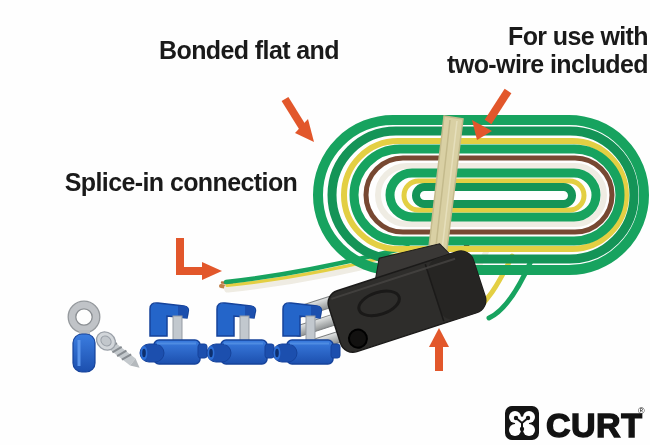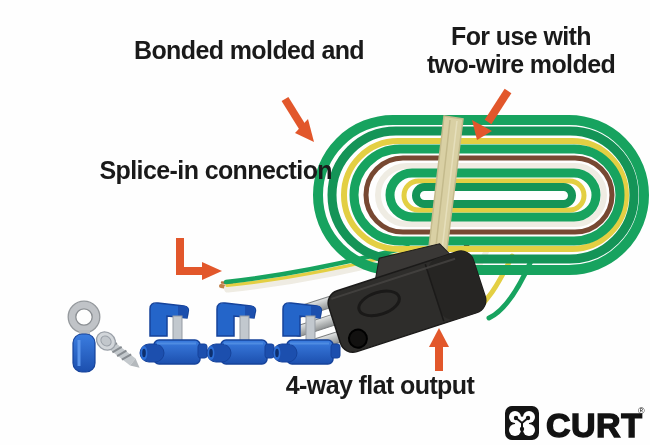--- a/index.html
+++ b/index.html
@@ -2,22 +2,22 @@
 <html><head>
 <meta charset="utf-8">
 <style>
   html,body{margin:0;padding:0;}
   body{width:650px;height:445px;background:#ffffff;overflow:hidden;font-family:"Liberation Sans",sans-serif;}
   .stage{position:relative;width:650px;height:445px;background:#fefefe;}
   .stage svg{position:absolute;left:0;top:0;}
   .label{position:absolute;text-align:center;color:#1a1a1a;font-weight:bold;font-size:25px;line-height:28px;letter-spacing:-0.6px;}
   .label span{display:block;}
   #label-bonded{left:126px;top:36px;width:246px;}
-  #label-twowire{left:394px;top:22px;width:254px;}
-  #label-splice{left:30px;top:156px;width:302px;text-align:right;}
+  #label-twowire{left:394px;top:22px;width:254px;text-align:right;}
+  #label-splice{left:30px;top:168px;width:302px;}
   #label-output{left:262px;top:371px;width:236px;}
   .brand-text{font-weight:bold;letter-spacing:0.5px;}
 </style>
 </head>
 <body>
 
 <div class="stage">
 
   <svg width="650" height="445" viewBox="0 0 650 445">
     <defs>
@@ -142,29 +142,26 @@
       <circle cx="516" cy="418" r="2.2" fill="#141414"></circle>
       <circle cx="528" cy="418" r="2.2" fill="#141414"></circle>
       <circle cx="522" cy="429" r="2.2" fill="#141414"></circle>
       <path d="M516,418 L522,423 L528,418 M522,423 L522,429" stroke="#141414" stroke-width="2" fill="none"></path>
       <text x="546" y="437" font-size="34" font-weight="bold" fill="#121212" stroke="#121212" stroke-width="1.4" class="brand-text">CURT</text>
       <text x="638" y="414" font-size="9" fill="#121212">®</text>
     </g>
   </svg>
 
   <div class="label" id="label-bonded">
-    <span>Bonded molded and</span>
+    <span>Bonded flat and</span>
   </div>
 
   <div class="label" id="label-twowire">
     <span>For use with</span>
-    <span>two-wire molded</span>
+    <span>two-wire included</span>
   </div>
 
   <div class="label" id="label-splice">
     <span>Splice-in connection</span>
   </div>
 
-  <div class="label" id="label-output">
-    <span>4-way flat output</span>
-  </div>
 
 </div>
 
 </body></html>

